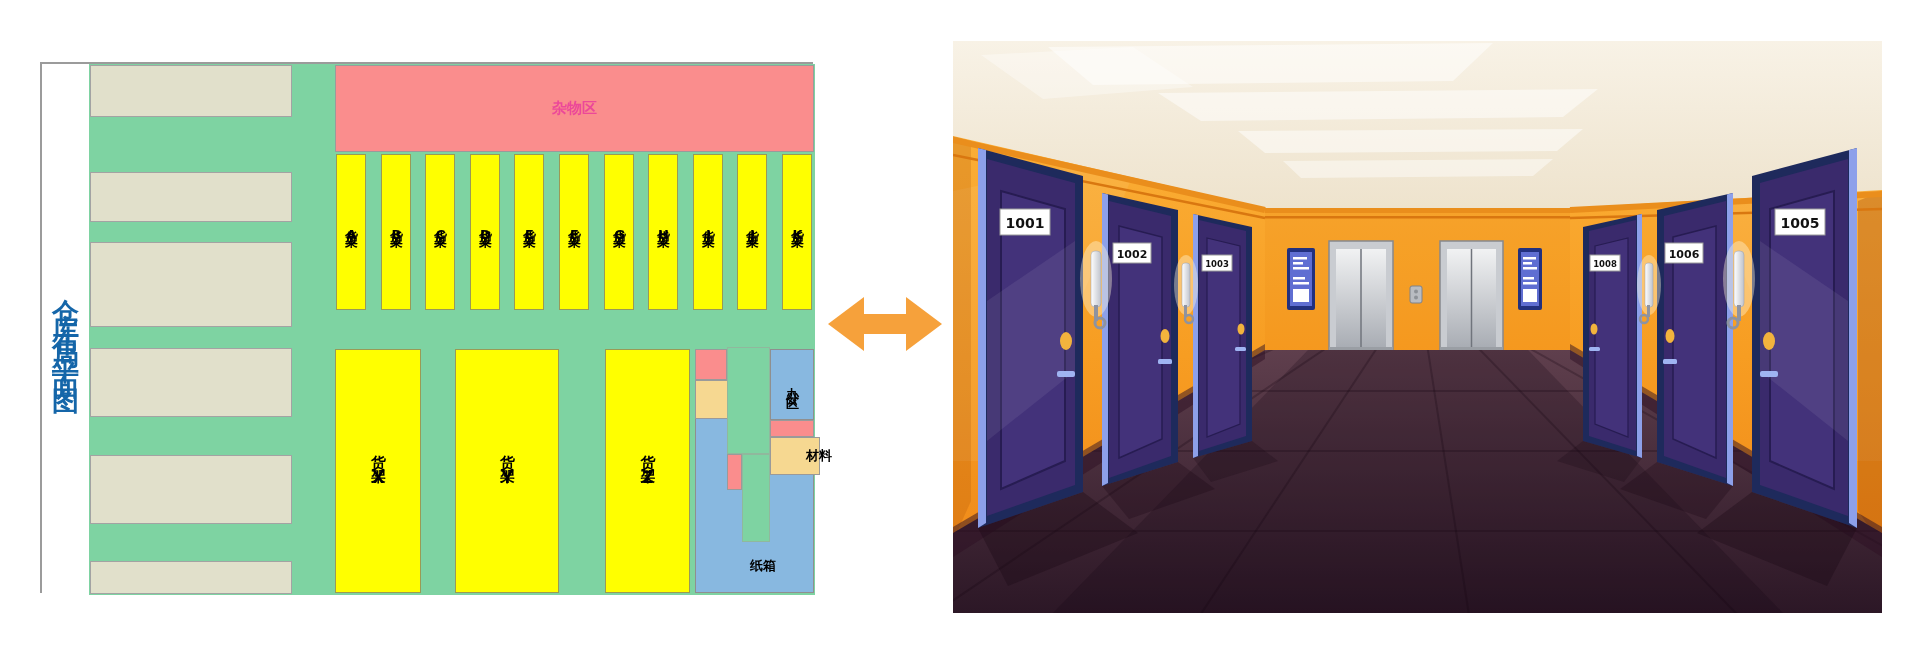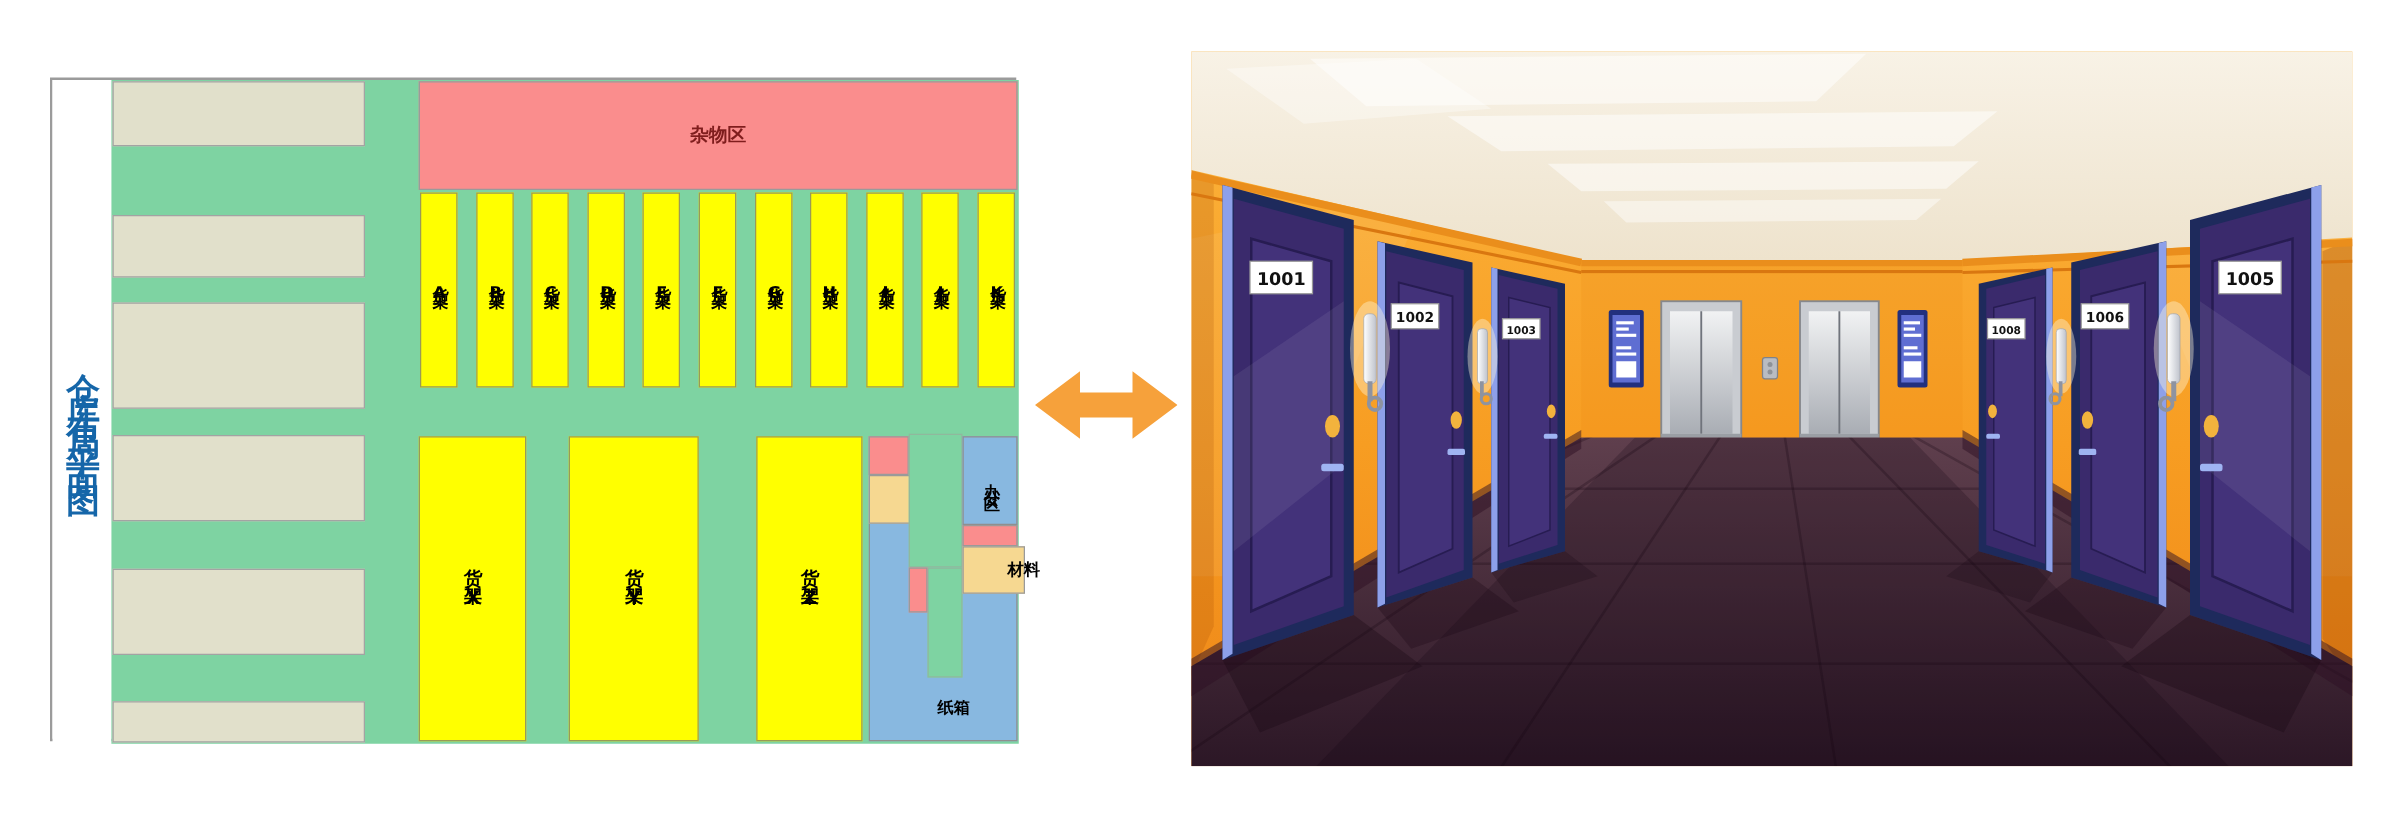--- a/index.html
+++ b/index.html
@@ -20,21 +20,21 @@
     display:flex;align-items:center;justify-content:center;}
   .title-text{writing-mode:vertical-rl;text-orientation:upright;letter-spacing:15px;
     font-size:27px;font-weight:bold;color:#1566a9;}
   .vlabel{writing-mode:vertical-rl;text-orientation:upright;font-weight:bold;color:#000;}
   .shelf{display:flex;align-items:center;justify-content:center;}
   .shelf .vlabel{font-size:13px;letter-spacing:4px;}
   .bigshelf{display:flex;align-items:center;justify-content:center;}
   .bigshelf .vlabel{font-size:15px;letter-spacing:13px;}
   .hlabel{font-weight:bold;color:#000;font-size:13px;display:flex;align-items:center;justify-content:center;white-space:nowrap;}
   .junk-label{position:absolute;left:293px;top:1px;width:479px;height:87px;display:flex;
-    align-items:center;justify-content:center;font-size:15px;font-weight:bold;color:#7f1d1d;}
+    align-items:center;justify-content:center;font-size:15px;font-weight:bold;color:#ec4899;}
   
   .connector{position:absolute;left:828px;top:295px;width:114px;height:58px;}
   
   .corridor{position:absolute;left:953px;top:41px;width:929px;height:572px;}
 </style>
 </head>
 <body>
 
 <div class="stage">
 

